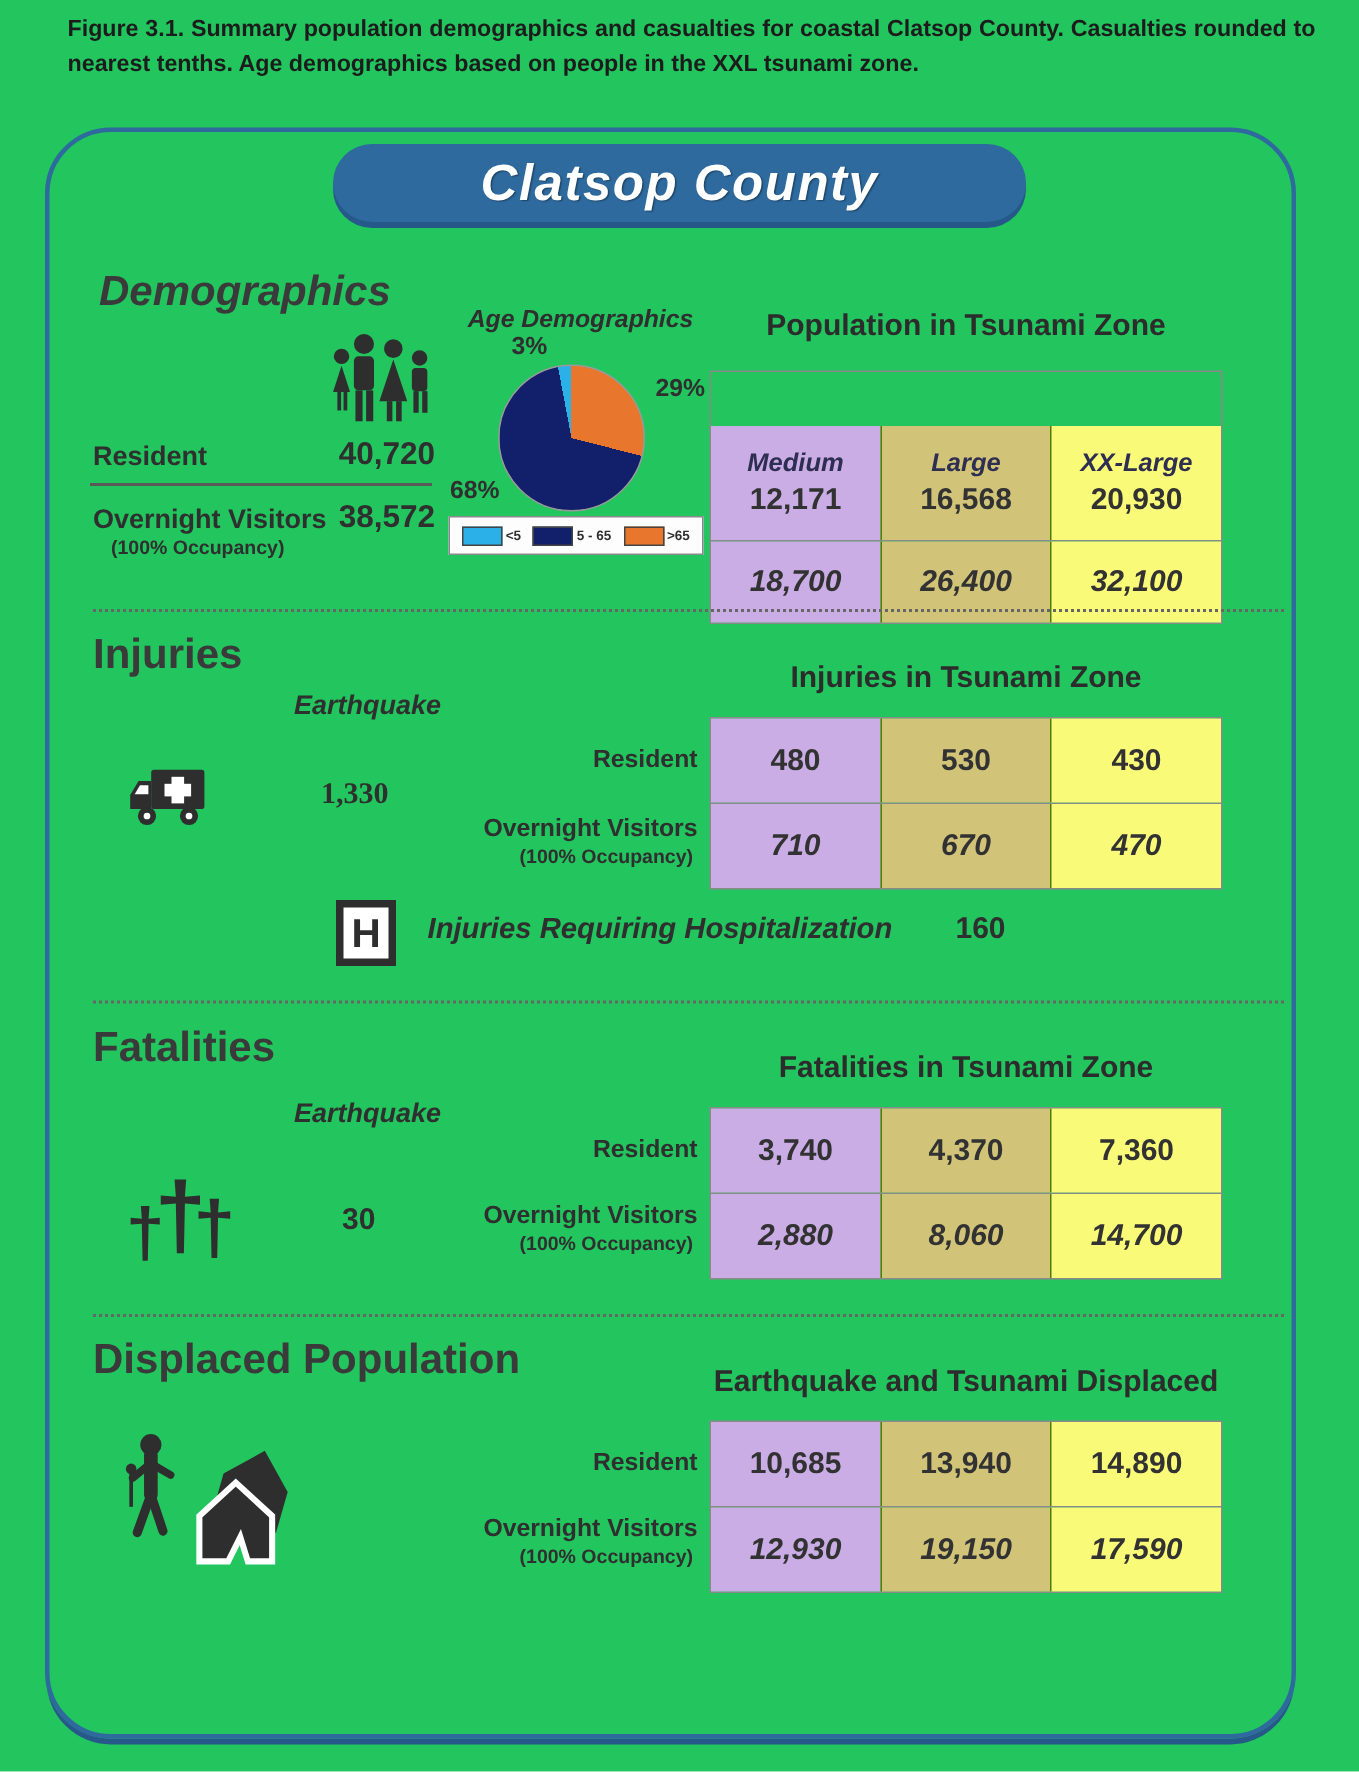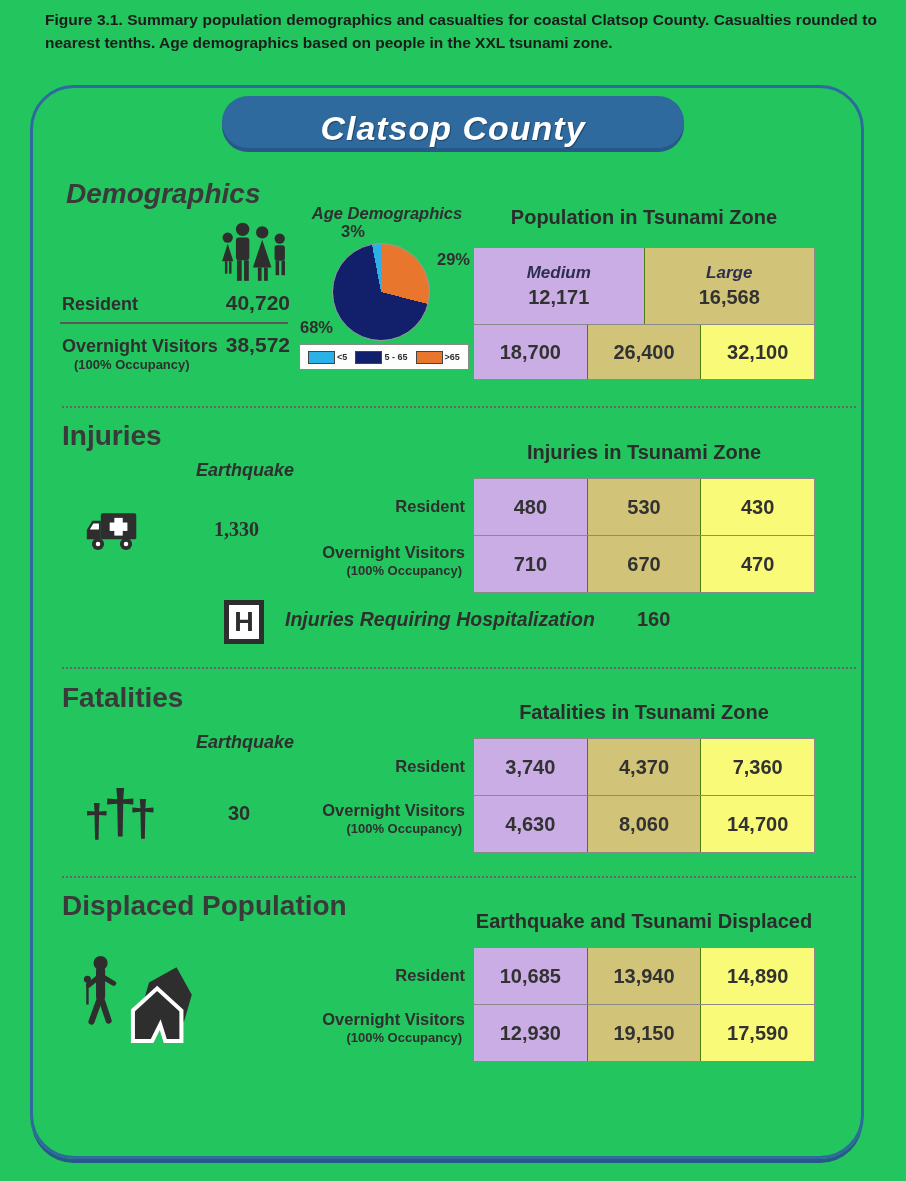--- a/index.html
+++ b/index.html
@@ -8,21 +8,21 @@
   .abs{position:absolute;}
 
   .caption{left:45px;top:8px;width:832px;font-size:15.5px;font-weight:bold;
            line-height:1.5;color:#1c1c1c;text-align:justify;}
 
   .frame{left:30px;top:85px;width:828px;height:1068px;border:3px solid var(--frame-blue,#2e6a9e);
          border-radius:44px;box-shadow:0 5px 0 -1px var(--pill-shadow,#2a5d8f);}
 
   .title-pill{left:222px;top:96px;width:462px;height:52px;border-radius:27px;
               background:var(--frame-blue,#2e6a9e);box-shadow:0 4px 0 var(--pill-shadow,#2a5d8f);
-              display:flex;align-items:flex-end;justify-content:center;}
+              display:flex;align-items:center;justify-content:center;}
   .title-pill span{color:#fff;font-size:34px;font-weight:bold;font-style:italic;
                    text-shadow:1px 1px 1px rgba(0,0,0,.35);letter-spacing:1px;}
 
   .sec-heading{font-weight:bold;font-size:28px;color:#3a3a3a;}
   .ital{font-style:italic;}
   .tbl-title{font-weight:bold;font-size:20px;text-align:center;color:#2c2c2c;}
   .eq-label{font-weight:bold;font-style:italic;font-size:18px;}
   .big-val{font-weight:bold;font-size:20px;}
   .row-label{font-weight:bold;font-size:16.5px;text-align:right;}
   .row-sublabel{font-weight:bold;font-size:13px;text-align:right;}
@@ -32,25 +32,25 @@
   .dotsep{left:62px;width:794px;height:0;border-top:2px dotted #666;}
   .demo-divider{left:60px;top:322px;width:228px;height:2px;background:#595959;}
 
   
   .ztable{width:342px;border:1px solid #8a8a8a;box-sizing:border-box;}
   .zrow{display:flex;height:56px;}
   .zrow + .zrow{border-top:1px solid #8a8a8a;}
   .zcell{flex:1;display:flex;align-items:center;justify-content:center;
          font-weight:bold;font-size:20px;color:#323232;}
   .zcell + .zcell{border-left:1px solid #4d7c0f;}
-  .vrow .zcell{}
+  .vrow .zcell{font-style:italic;}
   .c-purple{background:var(--col-purple,#c9ade4);}
   .c-khaki{background:var(--col-khaki,#d1c478);}
   .c-yellow{background:var(--col-yellow,#fafa79);}
-  .pop .zrow.r1{height:76px;}
+  .pop .zrow.r1{height:76px;margin-top:36px;}
   .pop .zrow.r2{height:54px;}
   .pop .r1 .zcell{flex-direction:column;gap:3px;}
   .phead{font-style:italic;font-size:17px;color:#2e2e52;font-weight:bold;}
 
   
   .pie{left:332px;top:243px;width:96px;height:96px;border-radius:50%;border:1px solid #9a9a9a;}
   .pie-pct{font-weight:bold;font-size:16.5px;}
   .legend{left:299px;top:344px;width:168px;height:24px;border:1px solid #8a8a8a;
           display:flex;align-items:center;justify-content:space-evenly;background:#fdfdfd;}
   .leg-item{display:flex;align-items:center;gap:2px;}
@@ -138,20 +138,24 @@
   <div class="abs ztable pop" style="left:473px;top:247px;">
     <div class="zrow r1">
       <div class="zcell c-purple">
           <div class="phead">Medium</div>
           <div>12,171</div>
         </div>
       <div class="zcell c-khaki">
           <div class="phead">Large</div>
           <div>16,568</div>
         </div>
+      <div class="zcell c-yellow">
+          <div class="phead">XX-Large</div>
+          <div>20,930</div>
+        </div>
     </div>
     <div class="zrow r2 vrow">
       <div class="zcell c-purple">18,700</div>
       <div class="zcell c-khaki">26,400</div>
       <div class="zcell c-yellow">32,100</div>
     </div>
   </div>
 
   <div class="abs dotsep" style="top:406px;"></div>
 
@@ -214,21 +218,21 @@
   <div class="abs row-label" style="left:280px;top:757px;width:185px;">Resident</div>
   <div class="abs row-label" style="left:280px;top:801px;width:185px;">Overnight Visitors</div>
   <div class="abs row-sublabel" style="left:280px;top:821px;width:182px;">(100% Occupancy)</div>
   <div class="abs ztable" style="left:473px;top:738px;">
     <div class="zrow">
       <div class="zcell c-purple">3,740</div>
       <div class="zcell c-khaki">4,370</div>
       <div class="zcell c-yellow">7,360</div>
     </div>
     <div class="zrow vrow">
-      <div class="zcell c-purple">4,630</div>
+      <div class="zcell c-purple">2,880</div>
       <div class="zcell c-khaki">8,060</div>
       <div class="zcell c-yellow">14,700</div>
     </div>
   </div>
 
   <div class="abs dotsep" style="top:876px;"></div>
 
   <div class="abs sec-heading" style="left:62px;top:890px;">Displaced Population</div>
 
   <svg class="abs" style="left:80px;top:952px;" width="122" height="96" viewBox="0 0 120 95">

